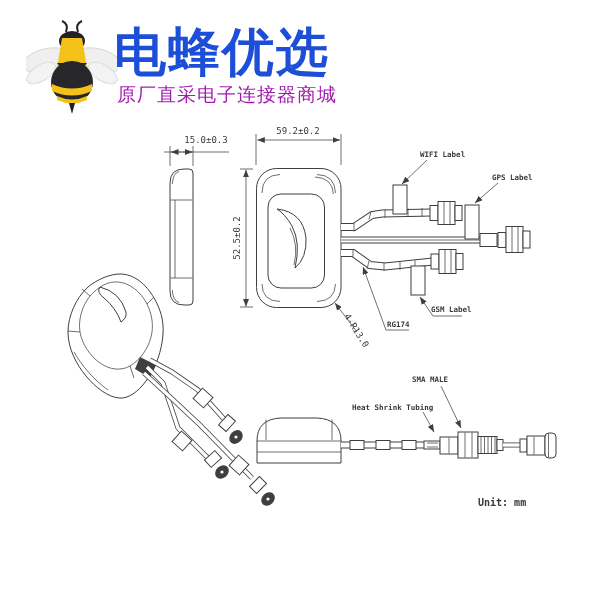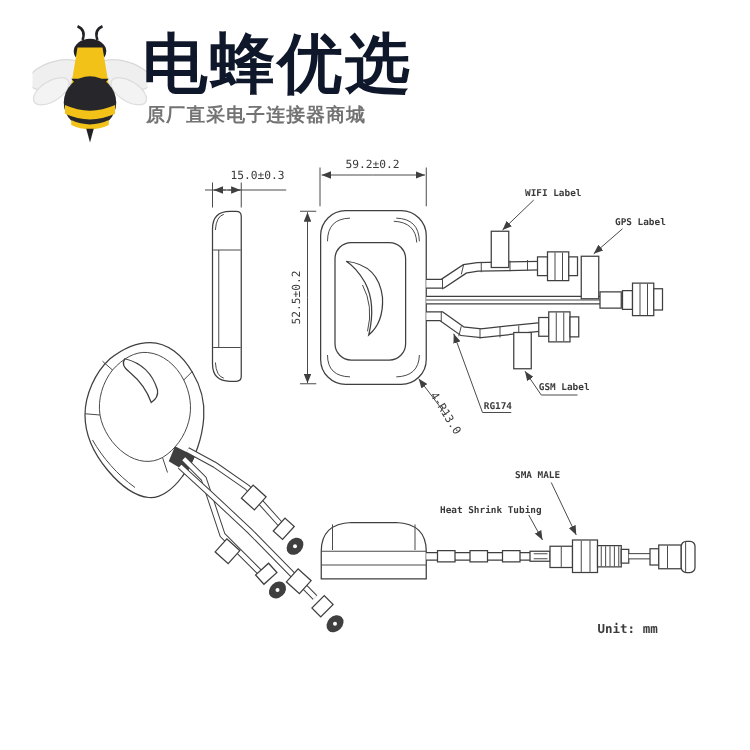--- a/index.html
+++ b/index.html
@@ -3,23 +3,23 @@
 <meta charset="utf-8">
 <style>
   html,body{margin:0;padding:0;}
   body{width:600px;height:600px;background:#ffffff;font-family:"Liberation Sans",sans-serif;}
   .canvas{position:relative;width:600px;height:600px;background:#ffffff;overflow:hidden;}
 
   
   .logo{position:absolute;left:0;top:0;width:600px;height:118px;}
   .bee{position:absolute;left:26px;top:18px;}
   .logo-title{position:absolute;left:114px;top:24px;font-size:52px;line-height:1.1;
-    font-weight:600;color:#0f172a;letter-spacing:2px;white-space:nowrap;}
-  .logo-subtitle{position:absolute;left:117px;top:84px;font-size:15px;line-height:1.2;
-    font-weight:700;color:#737373;letter-spacing:1px;white-space:nowrap;}
+    font-weight:600;color:#1d4ed8;letter-spacing:2px;white-space:nowrap;}
+  .logo-subtitle{position:absolute;left:117px;top:84px;font-size:19px;line-height:1.2;
+    font-weight:400;color:#a21caf;letter-spacing:1px;white-space:nowrap;}
 
   
   .drawing{position:absolute;left:0;top:0;width:600px;height:600px;}
   .ln{stroke:#3f3f3f;stroke-width:1;fill:none;}
   .lnw{stroke:#3f3f3f;stroke-width:1;fill:#ffffff;}
   .thin{stroke:#4a4a4a;stroke-width:0.8;fill:none;}
   .dark{fill:#3f3f3f;stroke:none;}
   .cable-o{stroke:#3f3f3f;stroke-width:8;fill:none;}
   .cable-i{stroke:#ffffff;stroke-width:6;fill:none;}
   .cable2-o{stroke:#3f3f3f;stroke-width:7;fill:none;}

